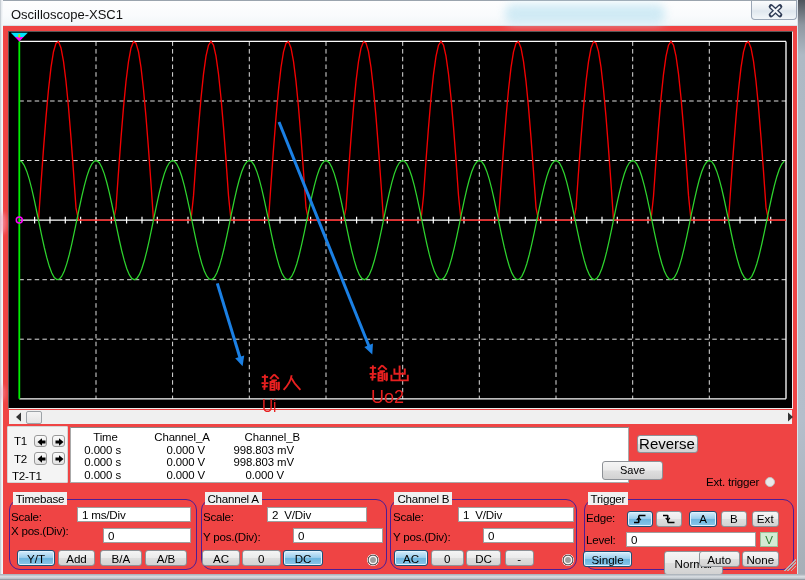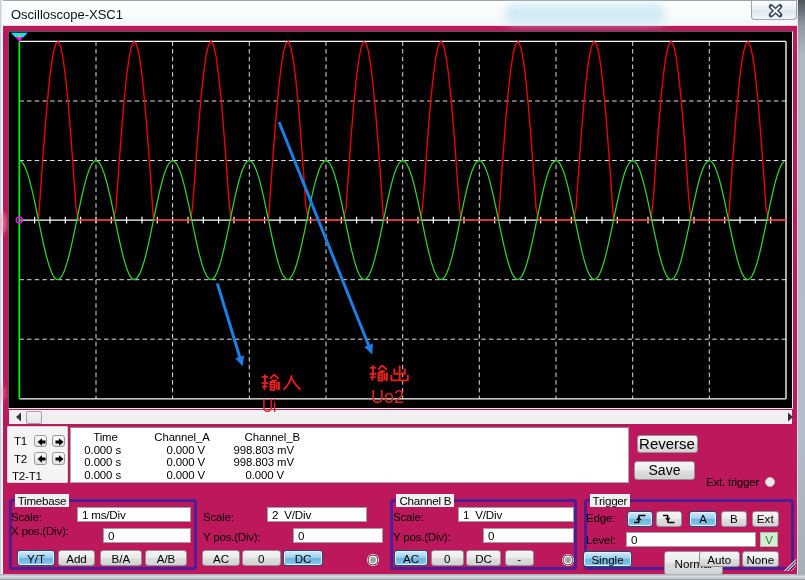--- a/index.html
+++ b/index.html
@@ -1,15 +1,15 @@
 <!DOCTYPE html>
 <html><head><meta charset="utf-8"><style>
 *{margin:0;padding:0;box-sizing:border-box}
 html,body{width:805px;height:580px;overflow:hidden;font-family:"Liberation Sans",sans-serif}
-#win{position:absolute;inset:0;background:#be185d}
+#win{position:absolute;inset:0;background:#ef4444}
 #title{position:absolute;left:0;top:0;width:805px;height:26px;background:linear-gradient(180deg,#fefefe 0%,#f9fbfd 60%,#f2f6f9 100%);border-bottom:1px solid #dadfe4;border-top:1px solid #9aa4ae}
 #title .txt{position:absolute;left:11px;top:6px;font-size:13px;color:#111}
 #tglow{position:absolute;left:505px;top:3px;width:160px;height:20px;background:#bfe4f2;border-radius:8px;filter:blur(5px);opacity:.7}
 #closeb{position:absolute;left:751px;top:0;width:46px;height:19px;border:1px solid #9aa6b6;border-top:none;border-radius:0 0 4px 4px;background:linear-gradient(180deg,#fbfcfd,#e9eef3 45%,#dfe7ee 55%,#f2f6f9)}
 #borR{position:absolute;left:797px;top:0;width:8px;height:580px;background:linear-gradient(180deg,#4f545c,#8f97a1 25px,#aeb9c4 55px,#b4becb 420px,#a6aeb6);border-left:1px solid #dde3e9}
 #borB{position:absolute;left:0;top:574px;width:805px;height:6px;background:linear-gradient(180deg,#a5adb5,#d9dee3 45%,#b9c0c7 80%,#7e868e)}
 #borL{position:absolute;left:0;top:0;width:2.5px;height:580px;background:linear-gradient(90deg,#b8c0c8,#f2f5f8 60%)}
 .smudge{position:absolute;border-radius:50%;filter:blur(2px)}
 #scopewrap{position:absolute;left:8px;top:31px;width:785px;height:378px;background:#000;border-top:1px solid #565656;border-left:1px solid #565656;border-right:1px solid #ececec;border-bottom:1px solid #ececec}
 #scope{position:absolute;left:0;top:0}
@@ -21,21 +21,21 @@
 #thumb{position:absolute;left:17px;top:0.5px;width:16px;height:13px;background:linear-gradient(180deg,#f4f4f4,#e6e6e6);border:1px solid #9da3a8;border-radius:2px}
 #tbox{position:absolute;left:7px;top:426px;width:61px;height:57px;border:1px solid #d5d5d5;background:#f4f4f4;border-radius:1px}
 #mbox{position:absolute;left:70px;top:427px;width:559px;height:56px;background:#fff;border:1px solid #aaa;border-top-color:#888;font-size:11.4px;letter-spacing:-0.1px}
 #mbox div{position:absolute;white-space:pre}
 .lbl{position:absolute;font-size:11.6px;letter-spacing:-0.25px;color:#000;white-space:pre}
 .b{position:absolute;border:1px solid #8e9297;border-radius:3px;background:linear-gradient(180deg,#f5f5f5,#ebebeb 48%,#dedede 52%,#d2d2d2);display:flex;align-items:center;justify-content:center;color:#000;white-space:pre}
 .b.sel{border-color:#1d4e74;background:linear-gradient(180deg,#d6edfb,#9ccfee 46%,#6cb5df 54%,#8ac7ea);box-shadow:inset 0 0 0 1px #dff2fd}
 .sab{position:absolute;width:13px;height:12.5px;border:1px solid #999;border-radius:3px;background:linear-gradient(180deg,#fbfbfb,#e2e2e2)}
 .sab svg{display:block;margin:0 auto}
 .inp{position:absolute;background:#fff;border:1px solid #9f9f9f;font-size:11.6px;letter-spacing:-0.2px;padding-left:4px;color:#000;display:flex;align-items:center;white-space:pre}
-.grp{position:absolute;border:3px solid #4c1d95;border-radius:3px}
+.grp{position:absolute;border:1px solid #4c1d95;border-radius:11px}
 .gt{position:absolute;top:-8px;left:3px;background:#f0f0f0;padding:0 3px;font-size:11.6px;letter-spacing:-0.25px}
 .led{position:absolute;width:12px;height:12px;border-radius:50%;background:radial-gradient(circle,#9e9e9e 0 2.4px,#c2c2c2 3px,#f6f6f6 3.5px 4.1px,#5f5f5f 4.6px 5.3px,#eeeeee 5.6px)}
 
 .ledoff{position:absolute;width:10px;height:10px;border-radius:50%;border:1px solid #c2c2c2;background:#e9e9e9}
 #grip{position:absolute;left:784px;top:559px;width:12px;height:12px;background:
 linear-gradient(135deg,transparent 48%,#b5b5b5 48%,#b5b5b5 55%,transparent 55%,transparent 62%,#b5b5b5 62%,#b5b5b5 69%,transparent 69%,transparent 76%,#b5b5b5 76%,#b5b5b5 83%,transparent 83%)}
 </style></head><body>
 <div id="win">
 <div id="title">
       <span class="txt">Oscilloscope-XSC1</span>
@@ -117,36 +117,39 @@
  <div style="left:4px;top:28px;width:46px;text-align:right">0.000 s</div>
  <div style="left:4px;top:40.5px;width:46px;text-align:right">0.000 s</div>
  <div style="left:60px;top:15.5px;width:74px;text-align:right">0.000 V</div>
  <div style="left:60px;top:28px;width:74px;text-align:right">0.000 V</div>
  <div style="left:60px;top:40.5px;width:74px;text-align:right">0.000 V</div>
  <div style="left:140px;top:15.5px;width:83px;text-align:right">998.803 mV</div>
  <div style="left:140px;top:28px;width:83px;text-align:right">998.803 mV</div>
  <div style="left:140px;top:40.5px;width:73px;text-align:right">0.000 V</div>
 </div>
 <div class="b" style="left:636.5px;top:434.5px;width:61px;height:18px;font-size:15px">Reverse</div>
-<div class="b" style="left:634px;top:460.5px;width:61px;height:19px;font-size:14px">Save</div>
+<div class="b" style="left:602px;top:460.5px;width:61px;height:19px;font-size:11px">Save</div>
 <span class="lbl" style="left:706px;top:474.5px">Ext. trigger</span>
 <div class="ledoff" style="left:765px;top:476.5px"></div>
 
 <div class="grp" style="left:8.7px;top:498.7px;width:188px;height:71px">
       <span class="gt">Timebase</span>
     </div>
 <span class="lbl" style="left:11px;top:509.5px">Scale:</span>
 <div class="inp" style="left:77px;top:507px;width:114px;height:14.5px">1 ms/Div</div>
 <span class="lbl" style="left:11px;top:524px">X pos.(Div):</span>
 <div class="inp" style="left:103px;top:528px;width:88px;height:14.5px">0</div>
 <div class="b sel" style="left:17px;top:550px;width:38px;height:16px;font-size:11.6px">Y/T</div>
     <div class="b" style="left:58px;top:550px;width:37px;height:16px;font-size:11.6px">Add</div>
     <div class="b" style="left:99.8px;top:550px;width:42px;height:16px;font-size:11.6px">B/A</div>
     <div class="b" style="left:145px;top:550px;width:42px;height:16px;font-size:11.6px">A/B</div>
 
+<div class="grp" style="left:200.5px;top:498.7px;width:186px;height:71px">
+      <span class="gt">Channel A</span>
+    </div>
 <span class="lbl" style="left:203px;top:509.5px">Scale:</span>
 <div class="inp" style="left:267px;top:507px;width:100px;height:14.5px">2  V/Div</div>
 <span class="lbl" style="left:203px;top:529.5px">Y pos.(Div):</span>
 <div class="inp" style="left:293px;top:528px;width:90px;height:14.5px">0</div>
 <div class="b" style="left:202px;top:550px;width:38px;height:16px;font-size:11.6px">AC</div>
     <div class="b" style="left:242px;top:550px;width:38.5px;height:16px;font-size:11.6px">0</div>
     <div class="b sel" style="left:283px;top:550px;width:40px;height:16px;font-size:11.6px">DC</div>
 <div class="led" style="left:367.1px;top:553.6px"></div>
 
 <div class="grp" style="left:390.4px;top:498.7px;width:187px;height:71px">

